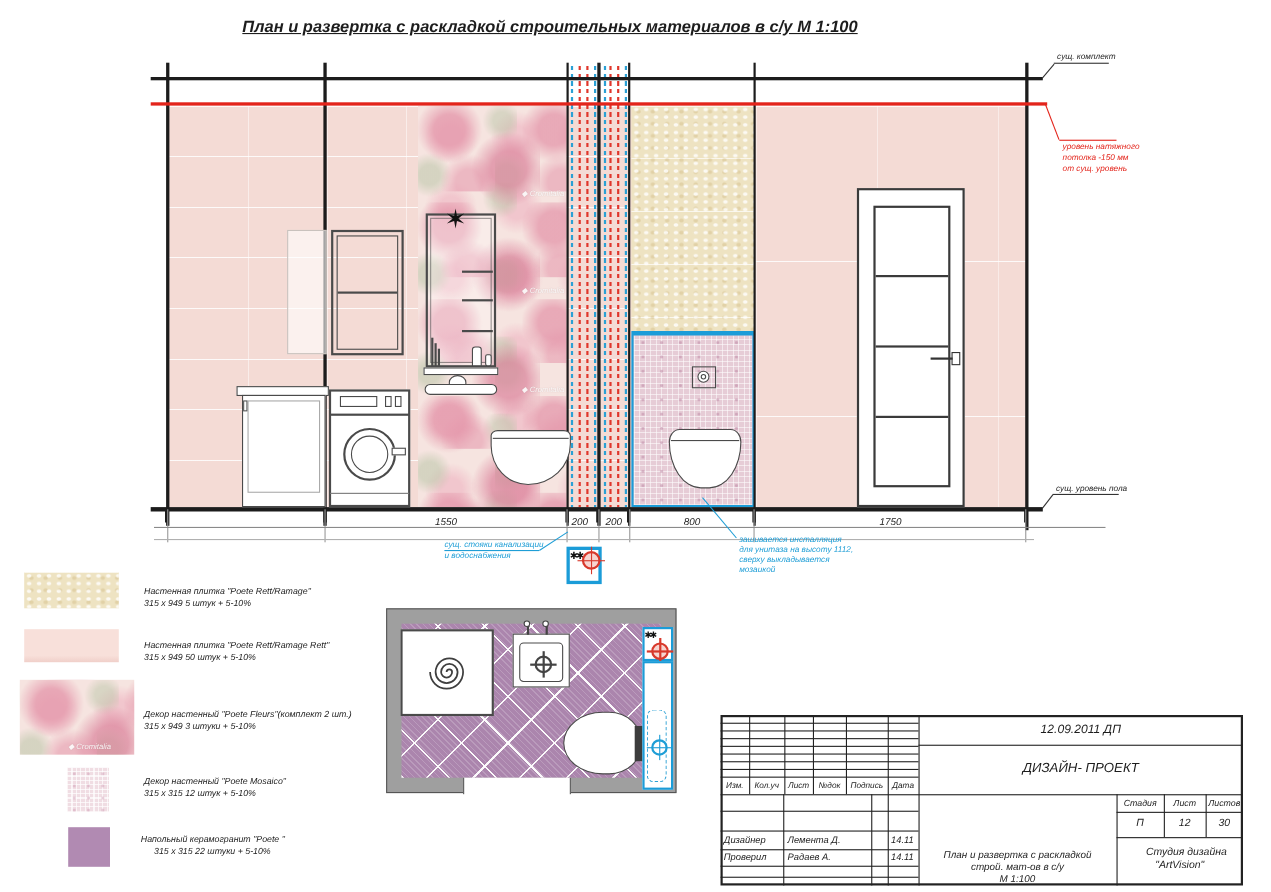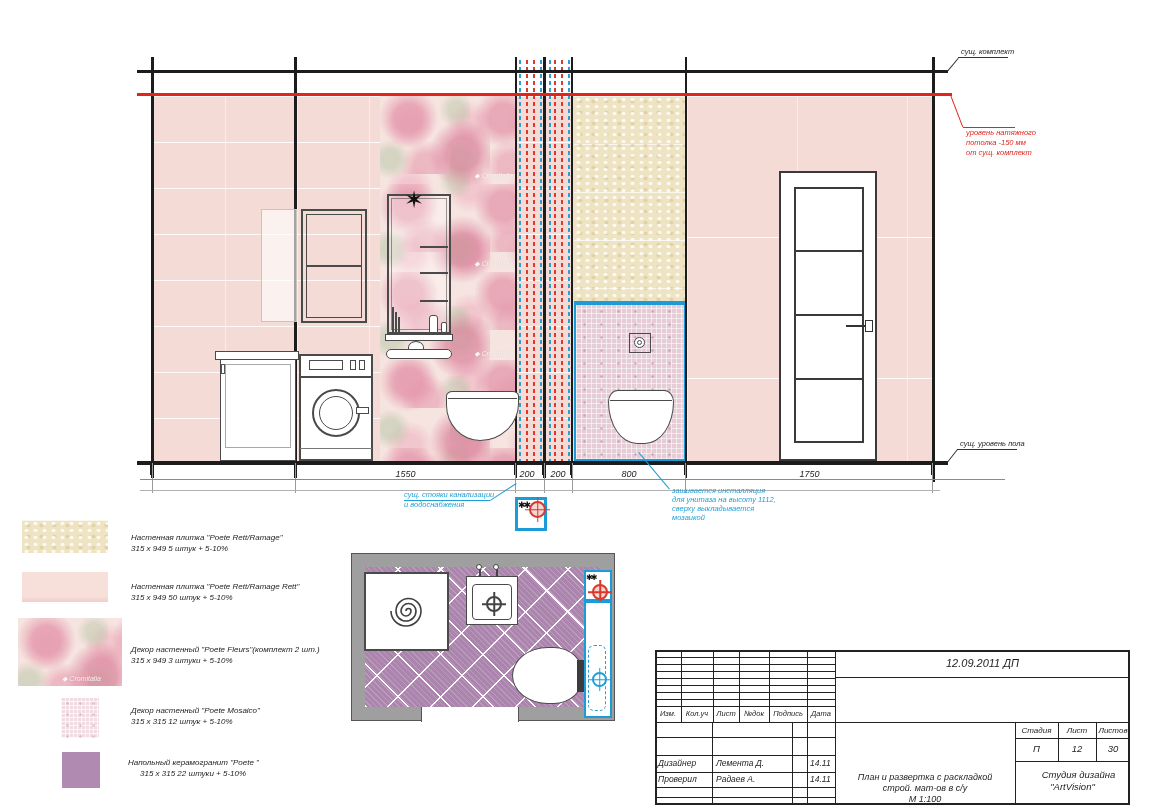--- a/index.html
+++ b/index.html
@@ -49,20 +49,21 @@
   .target.redt{color:#d8392c;background:rgba(235,150,140,.4);}
   .wm{position:absolute;font-style:italic;color:rgba(255,255,255,.9);font-size:7px;text-shadow:0 0 1px rgba(150,110,110,.4);}
   .tb-line{position:absolute;background:#222;}
   .glyphs{position:absolute;color:#111;letter-spacing:-2px;font-size:9px;line-height:1;}
 </style>
 </head>
 <body>
 
 <div id="sheet">
 
+  <div class="t ctr" style="left:140px;top:16px;width:720px;font-size:15px;font-weight:bold;text-decoration:underline;">План и развертка с раскладкой строительных материалов в с/у   М 1:100</div>
 
   <div class="a pink" style="left:153px;top:96px;width:780px;height:365px;"></div>
   <div class="a grid46" style="left:153px;top:96px;width:420px;height:365px;"></div>
   <div class="a grid140" style="left:687px;top:96px;width:246px;height:365px;"></div>
   <div class="a floral" style="left:380px;top:96px;width:135px;height:365px;"></div>
   <div class="wm" style="left:437px;top:172px;width:76px;text-align:right;">◆ Cromitalia</div>
   <div class="wm" style="left:437px;top:260px;width:76px;text-align:right;">◆ Cromitalia</div>
   <div class="wm" style="left:437px;top:350px;width:76px;text-align:right;">◆ Cromitalia</div>
   <div class="a beige" style="left:574px;top:96px;width:112px;height:205px;"></div>
   <div class="a mosaic" style="left:574px;top:301px;width:112px;height:160px;border:2px solid #1b9cd8;border-top:4px solid #1b9cd8;"></div>
@@ -162,21 +163,21 @@
   <div class="t ctr" style="left:686px;top:469px;width:247px;font-size:9px;">1750</div>
 
   <div class="diag" style="left:947px;top:71px;width:17px;transform:rotate(-50deg);"></div>
   <div class="ln" style="left:958px;top:57px;width:50px;height:1px;background:#333;"></div>
   <div class="t" style="left:961px;top:48px;font-size:7.5px;">сущ. комплект</div>
 
   <div class="diag" style="left:951px;top:95px;width:34px;transform:rotate(69deg);background:#e3241b;"></div>
   <div class="a" style="left:963px;top:127px;width:52px;height:1px;background:#e3241b;"></div>
   <div class="t red" style="left:966px;top:129px;font-size:7.5px;">уровень натяжного</div>
   <div class="t red" style="left:966px;top:139px;font-size:7.5px;">потолка  -150 мм</div>
-  <div class="t red" style="left:966px;top:149px;font-size:7.5px;">от сущ. комплект</div>
+  <div class="t red" style="left:966px;top:149px;font-size:7.5px;">от сущ. уровень</div>
 
   <div class="diag" style="left:947px;top:462px;width:16px;transform:rotate(-52deg);"></div>
   <div class="ln" style="left:957px;top:449px;width:60px;height:1px;background:#333;"></div>
   <div class="t" style="left:960px;top:440px;font-size:7.5px;">сущ. уровень пола</div>
 
   <div class="t blue" style="left:404px;top:491px;font-size:7.5px;">сущ. стояки канализации</div>
   <div class="t blue" style="left:404px;top:501px;font-size:7.5px;">и водоснабжения</div>
   <div class="a" style="left:404px;top:500px;width:86px;height:1px;background:#1f9ed6;"></div>
   <div class="diag" style="left:490px;top:500px;width:31px;transform:rotate(-33deg);background:#1f9ed6;"></div>
 
@@ -277,20 +278,21 @@
   <div class="t ctr" style="left:739px;top:710px;width:30px;font-size:7.5px;">№док</div>
   <div class="t ctr" style="left:769px;top:710px;width:38px;font-size:7.5px;">Подпись</div>
   <div class="t ctr" style="left:807px;top:710px;width:28px;font-size:7.5px;">Дата</div>
   <div class="t" style="left:658px;top:759px;font-size:8.5px;">Дизайнер</div>
   <div class="t" style="left:716px;top:759px;font-size:8.5px;">Лемента Д.</div>
   <div class="t" style="left:810px;top:759px;font-size:8.5px;">14.11</div>
   <div class="t" style="left:658px;top:775px;font-size:8.5px;">Проверил</div>
   <div class="t" style="left:716px;top:775px;font-size:8.5px;">Радаев А.</div>
   <div class="t" style="left:810px;top:775px;font-size:8.5px;">14.11</div>
   <div class="t ctr" style="left:835px;top:657px;width:295px;font-size:11px;">12.09.2011   ДП</div>
+  <div class="t ctr" style="left:835px;top:692px;width:295px;font-size:12px;">ДИЗАЙН- ПРОЕКТ</div>
   <div class="t ctr" style="left:835px;top:772px;width:180px;font-size:9px;">План и развертка с раскладкой</div>
   <div class="t ctr" style="left:835px;top:783px;width:180px;font-size:9px;">строй. мат-ов в с/у</div>
   <div class="t ctr" style="left:835px;top:794px;width:180px;font-size:9px;">М 1:100</div>
   <div class="t ctr" style="left:1015px;top:726px;width:43px;font-size:8px;">Стадия</div>
   <div class="t ctr" style="left:1058px;top:726px;width:38px;font-size:8px;">Лист</div>
   <div class="t ctr" style="left:1096px;top:726px;width:34px;font-size:8px;">Листов</div>
   <div class="t ctr" style="left:1015px;top:744px;width:43px;font-size:9.5px;">П</div>
   <div class="t ctr" style="left:1058px;top:744px;width:38px;font-size:9.5px;">12</div>
   <div class="t ctr" style="left:1096px;top:744px;width:34px;font-size:9.5px;">30</div>
   <div class="t ctr" style="left:1015px;top:770px;width:127px;font-size:9.5px;">Студия дизайна</div>

